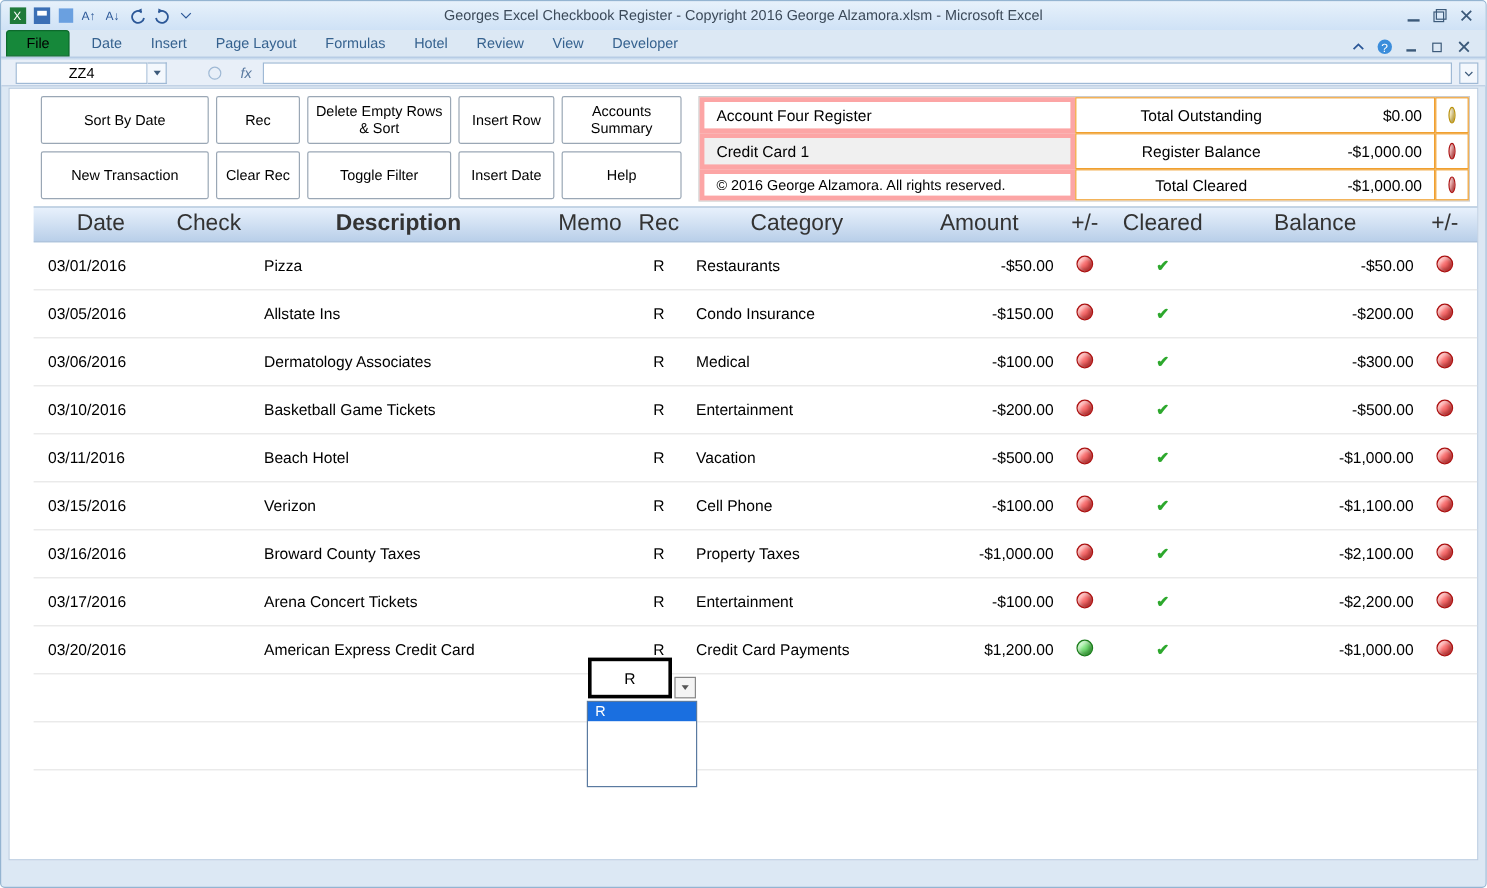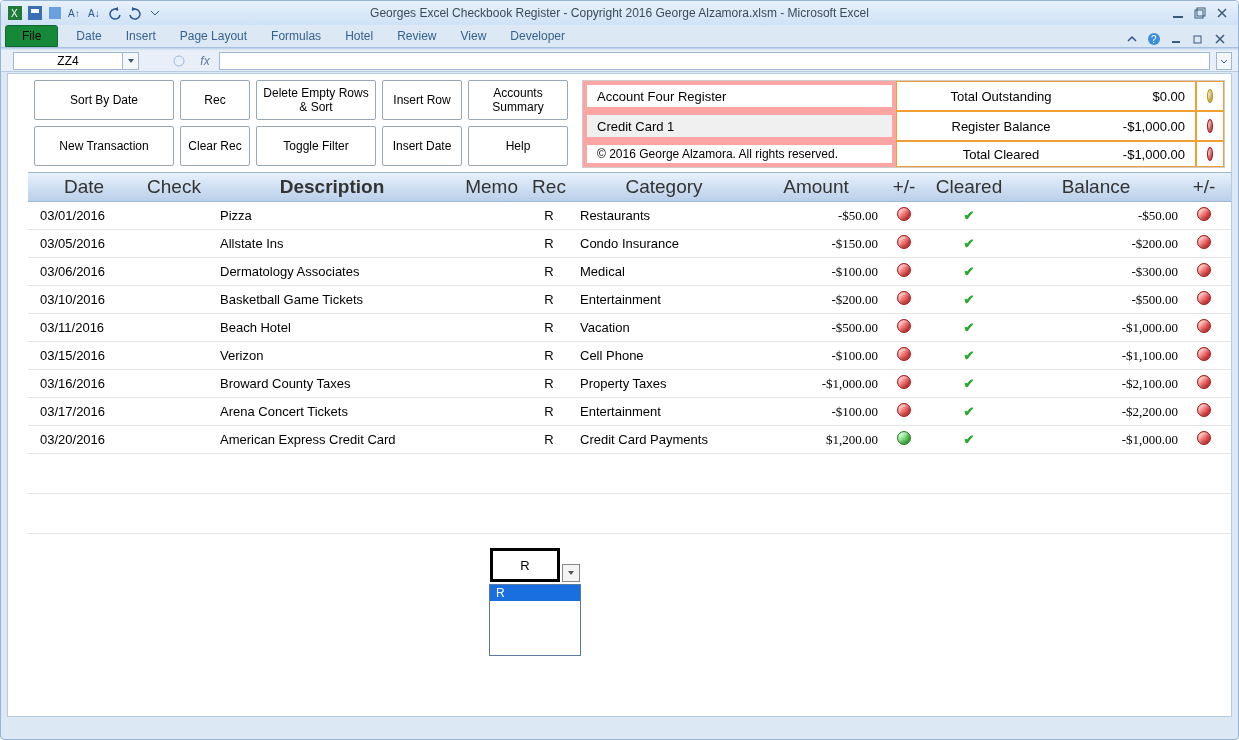--- a/index.html
+++ b/index.html
@@ -43,24 +43,24 @@
   .dot.green { background:radial-gradient(circle at 30% 30%, #9df09d, #2fb52f); border:1px solid #1a7a1a; }
   .dot.yellow { background:radial-gradient(circle at 30% 30%, #ffe89a, #f2c221); border:1px solid #b8900a; }
   .check { color:#2da82d; font-weight:bold; }
   
   .thead { height:30px; background:linear-gradient(#e8f1fc,#b9cfe9); display:grid; grid-template-columns: 100px 80px 230px 80px 50px 180px 130px 40px 90px 170px 40px; align-items:center; font-size:19px; color:#333; border-top:1px solid #9fb9d5; border-bottom:1px solid #9fb9d5; padding:0 6px; }
   .thead div { text-align:center; }
   .thead .l { text-align:left; padding-left:6px;font-weight:bold; }
   .thead .r { text-align:right; padding-right:6px; }
   
   .tbody { font-size:13px; }
-  .trow { height:28px; display:grid; grid-template-columns: 100px 80px 230px 80px 50px 180px 130px 40px 90px 170px 40px; align-items:center; border-bottom:1px solid #e5e5e5; padding:0 6px; position:relative; }
+  .trow { height:40px; display:grid; grid-template-columns: 100px 80px 230px 80px 50px 180px 130px 40px 90px 170px 40px; align-items:center; border-bottom:1px solid #e5e5e5; padding:0 6px; position:relative; }
   .trow .l { text-align:left; padding-left:6px; }
   .trow .c { text-align:center; }
-  .trow .r { text-align:right; padding-right:6px;font-family:Liberation Serif, serif; }
+  .trow .r { text-align:right; padding-right:6px; }
   .blank-row { height:40px; border-bottom:1px solid #e5e5e5; }
   
   .sel-cell { position:absolute; border:3px solid #000; background:#fff; display:flex; align-items:center; justify-content:center; font-size:13px; }
   .sel-dd { position:absolute; width:18px; height:18px; border:1px solid #888; background:#f4f4f4; display:flex; align-items:center; justify-content:center; }
   .sel-list { position:absolute; border:1px solid #5a7aa0; background:#fff; font-size:12px; }
   .sel-list .opt { background:#1a6fe0; color:#fff; padding:1px 6px; }
   
   .statusbar { position:absolute; left:0; right:0; bottom:0; height:20px; background:linear-gradient(#e7f1fb,#cfe2f6); border-top:1px solid #a7c1de; font-size:11px; color:#36628f; display:flex; align-items:center; padding:0 8px; }
   .statusbar .right { margin-left:auto; display:flex; align-items:center; gap:6px; }
   .viewbtn { width:18px; height:14px; border:1px solid #8aa6c5; background:#fff; }

